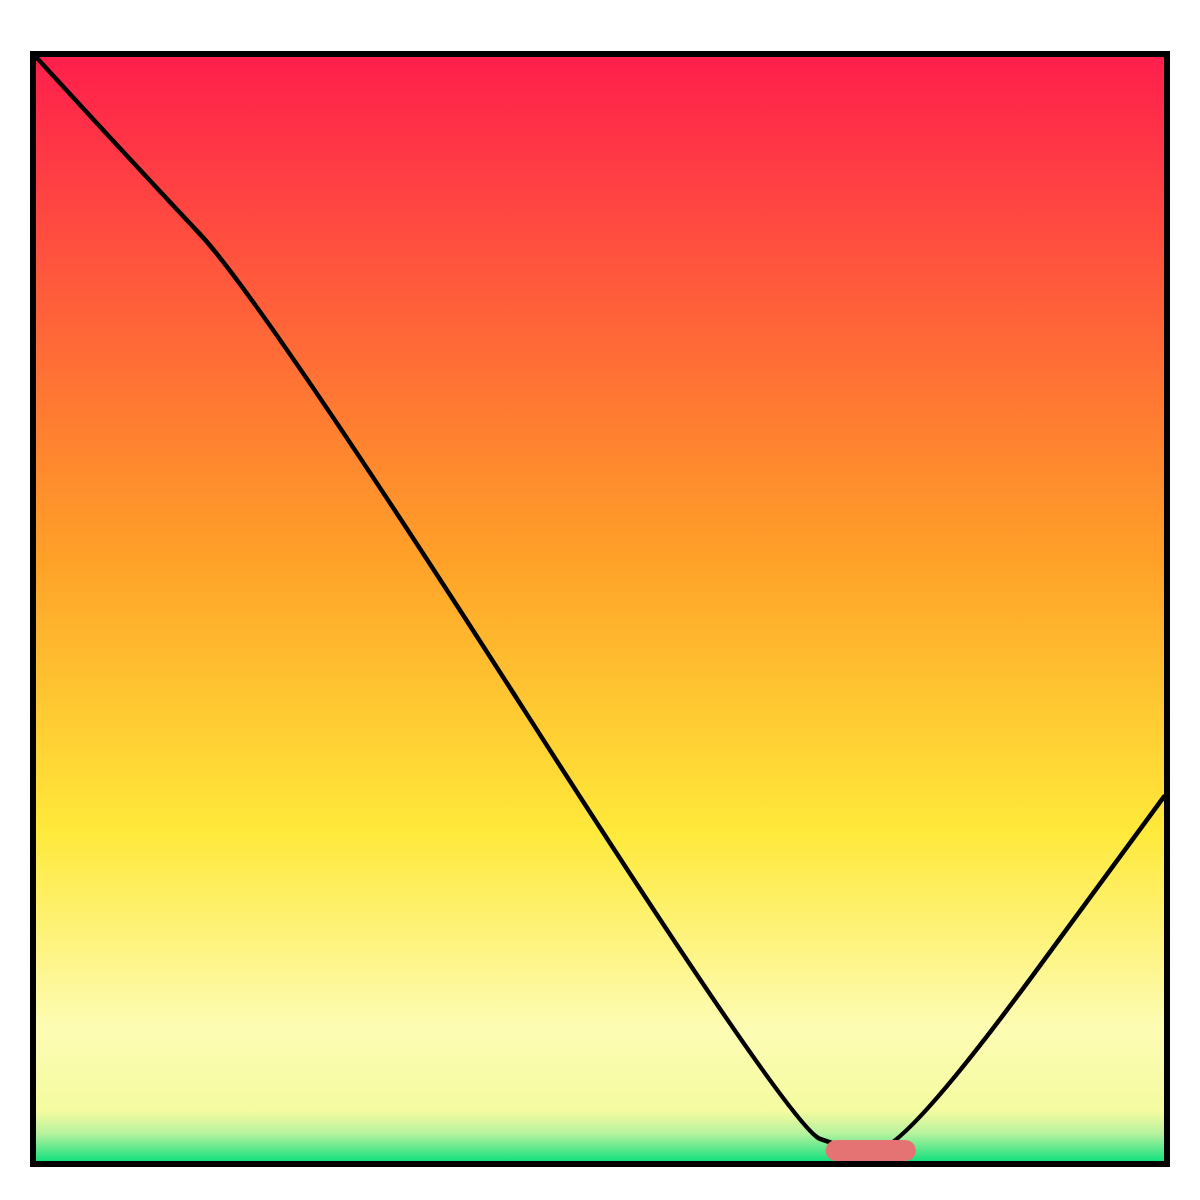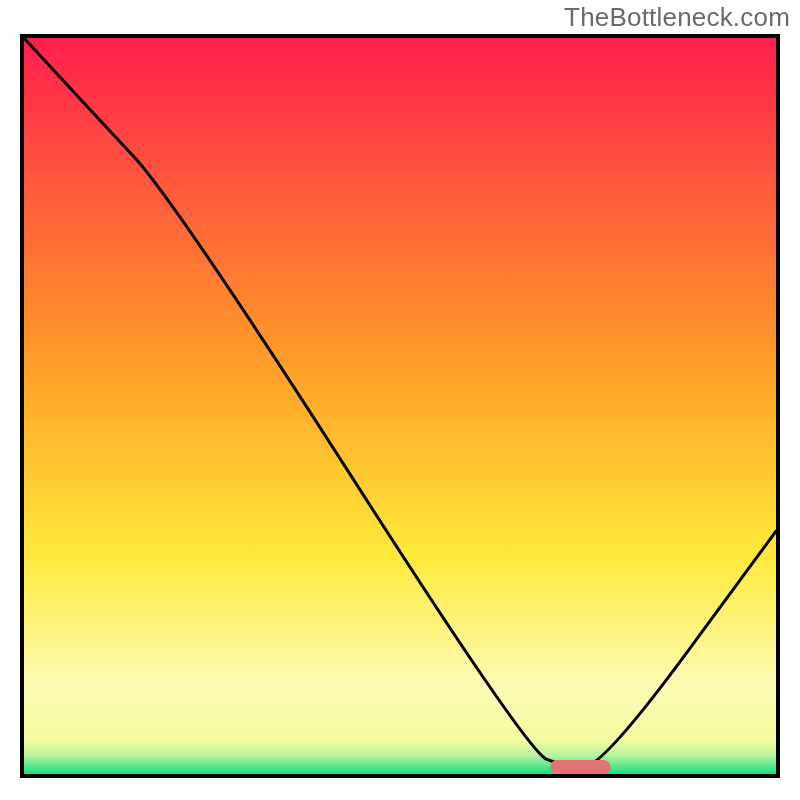--- a/index.html
+++ b/index.html
@@ -53,21 +53,20 @@
   }
   .marker-bar {
     rx: 7;
     ry: 7;
   }
 </style>
 </head>
 <body>
 
 <div class="stage">
-  <div class="watermark">TheBottleneck.com</div>
 
   <div class="plot-frame">
 
     <svg class="plot" viewBox="0 0 752 736" preserveAspectRatio="none">
       <defs>
         <linearGradient id="bgGrad" x1="0" y1="0" x2="0" y2="1">
             <stop offset="0%" stop-color="#ff1f4c"></stop>
             <stop offset="45%" stop-color="#ffa028"></stop>
             <stop offset="70%" stop-color="#ffe93a"></stop>
             <stop offset="88%" stop-color="#fdfcb4"></stop>

